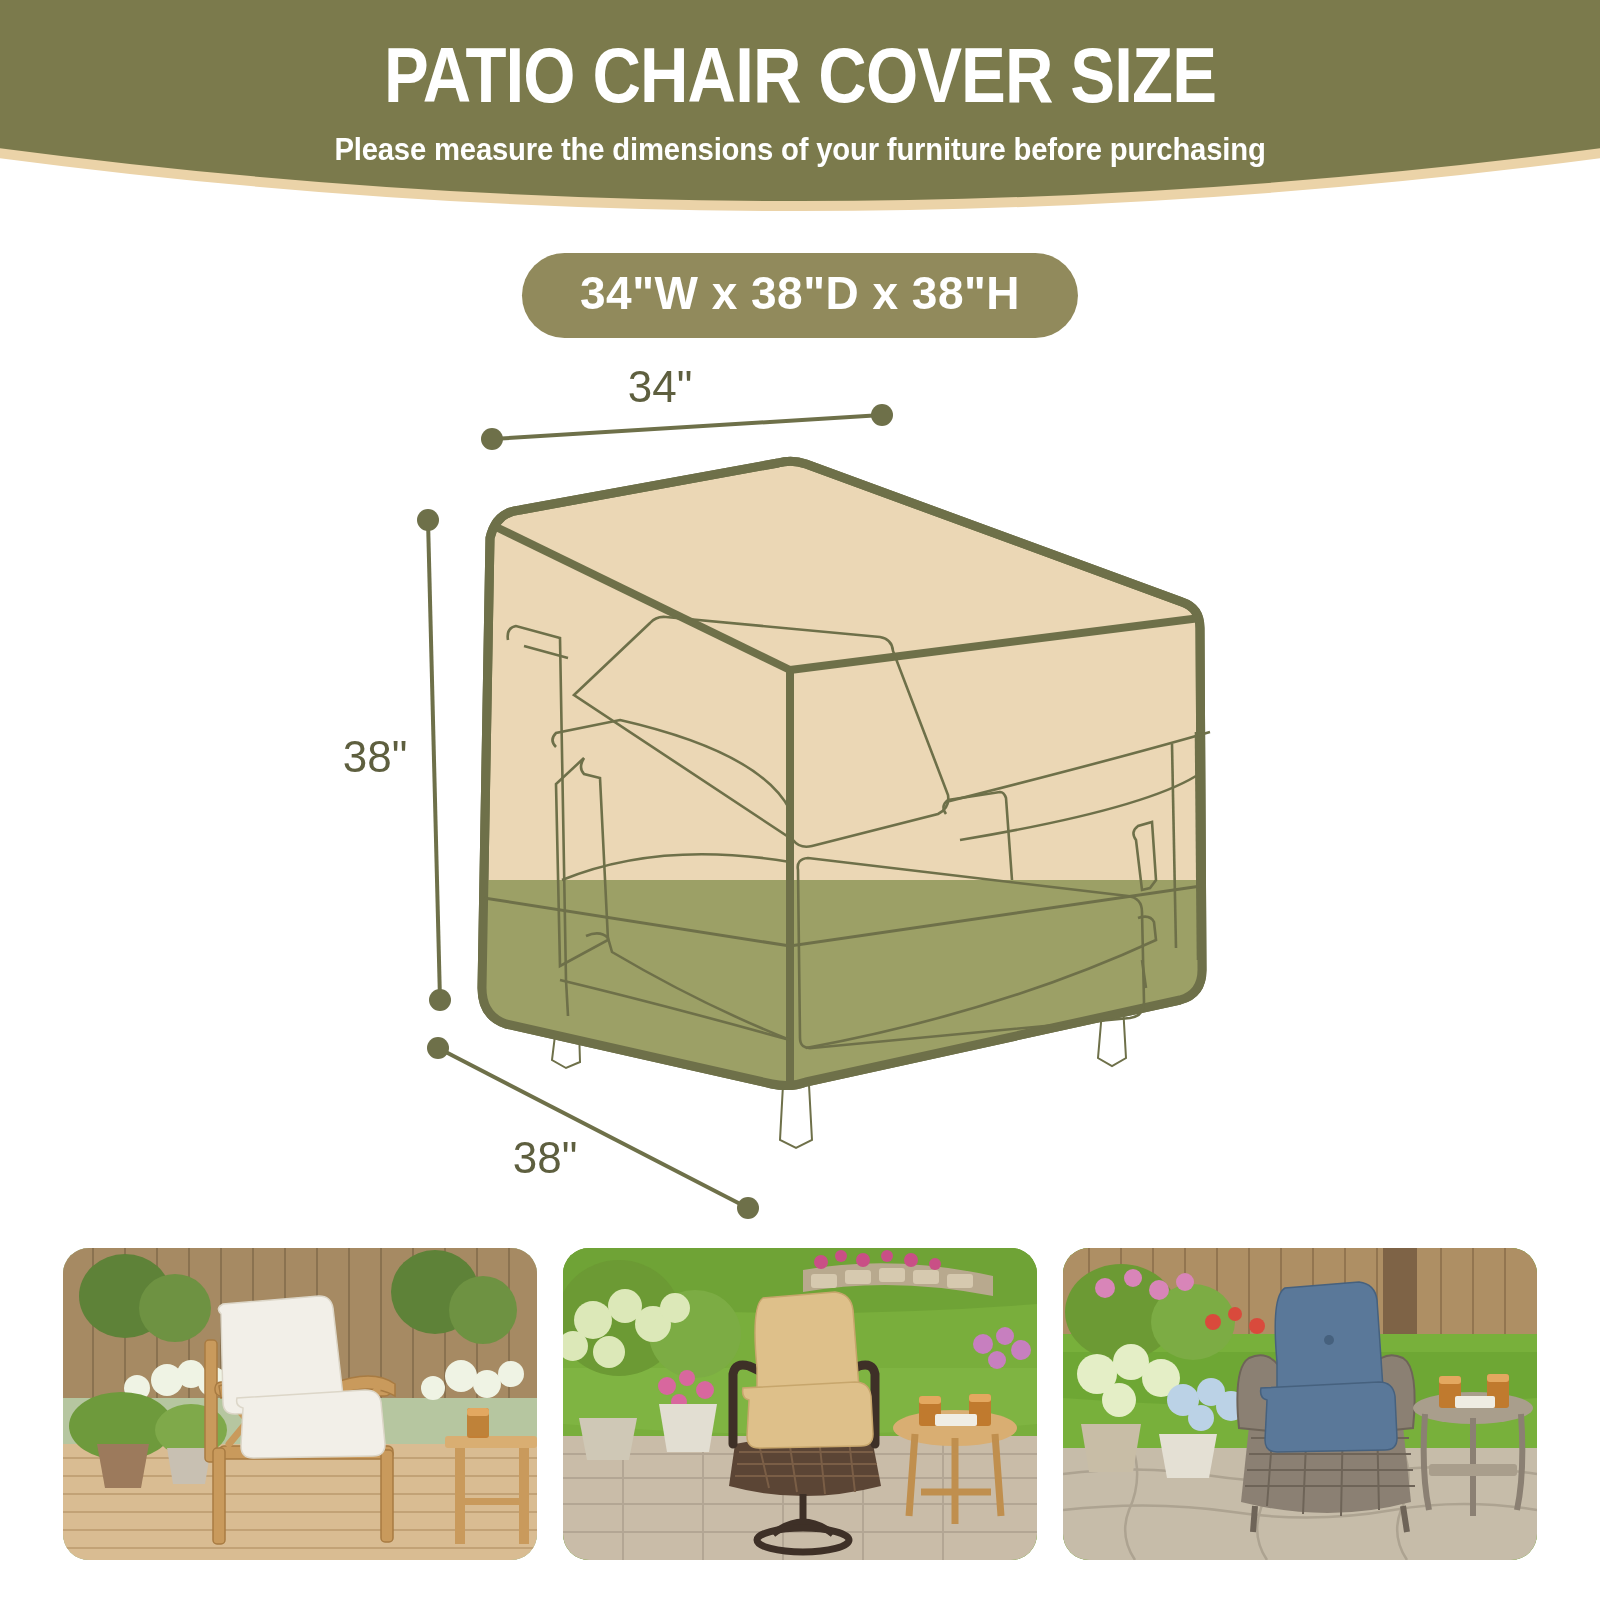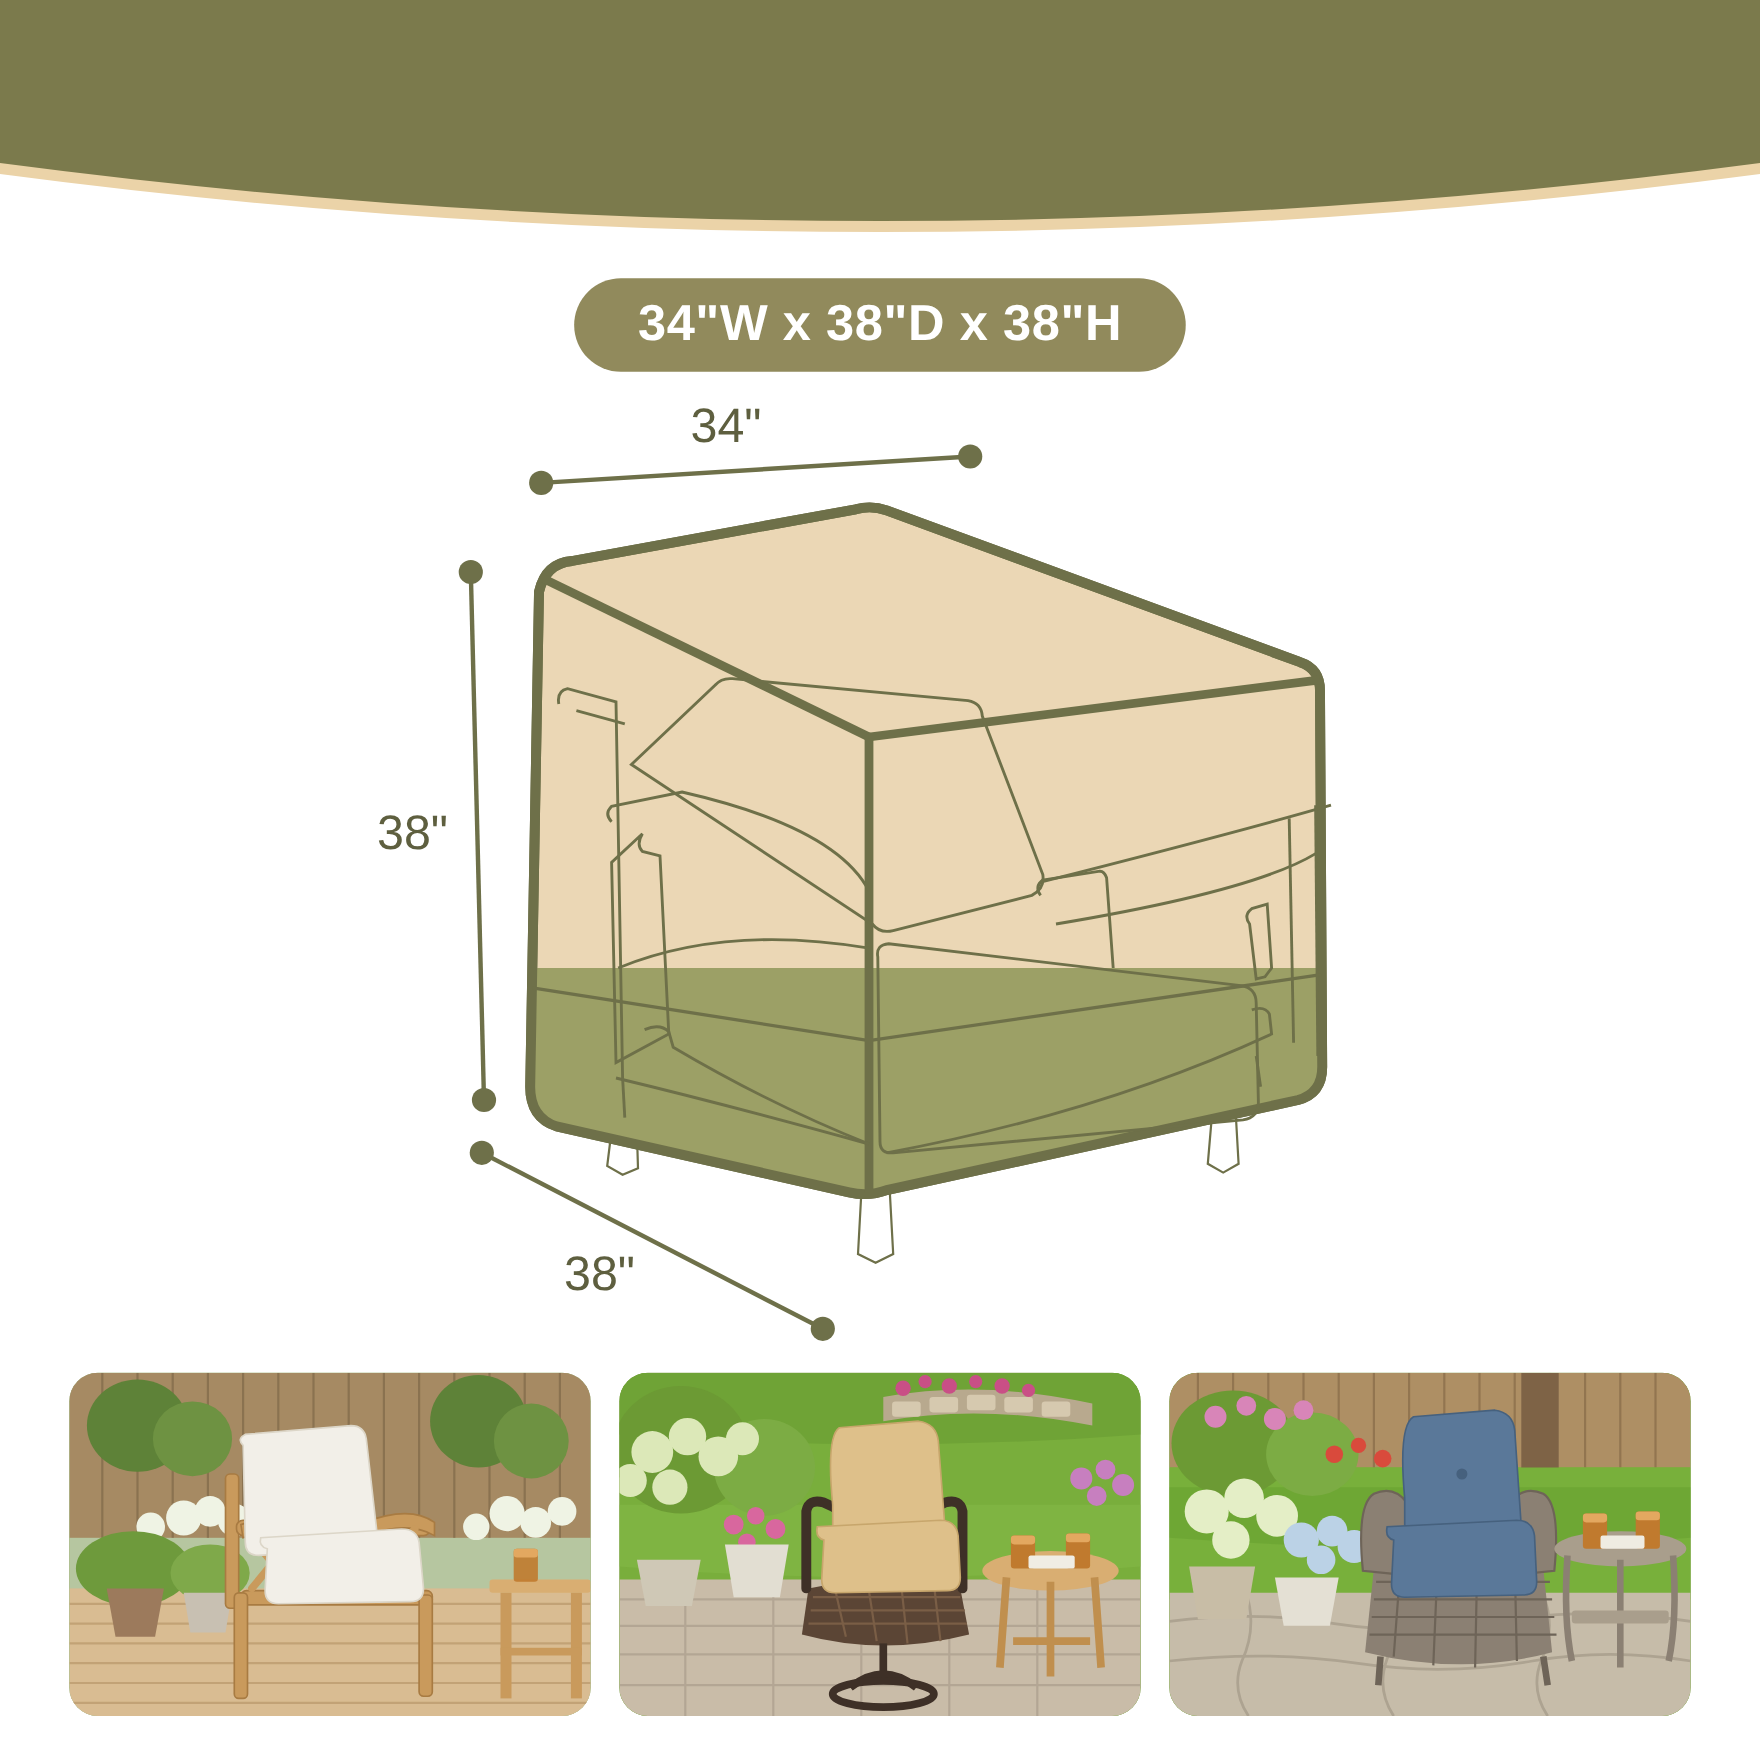--- a/index.html
+++ b/index.html
@@ -117,20 +117,24 @@
 </style>
 </head>
 <body>
 
 <div id="header-banner">
   <svg class="band-svg" width="1600" height="230" viewBox="0 0 1600 230">
 
     <path d="M -60,0 L 1660,0 L 1660,150 Q 800,272 -60,150 Z" fill="#EBD3A8"></path>
     <path d="M -60,0 L 1660,0 L 1660,140 Q 800,262 -60,140 Z" fill="#7B7A4C"></path>
   </svg>
+  <div id="header-text-wrap">
+    <h1 id="header-title">PATIO CHAIR COVER SIZE</h1>
+    <p id="header-subtitle">Please measure the dimensions of your furniture before purchasing</p>
+  </div>
 </div>
 
 <div id="size-badge">34"W x 38"D x 38"H</div>
 
 <div id="diagram">
 <svg width="1600" height="900" viewBox="0 0 1600 900">
   <defs>
     <clipPath id="clip-hem">
 
       <rect x="400" y="540" width="900" height="330"></rect>

